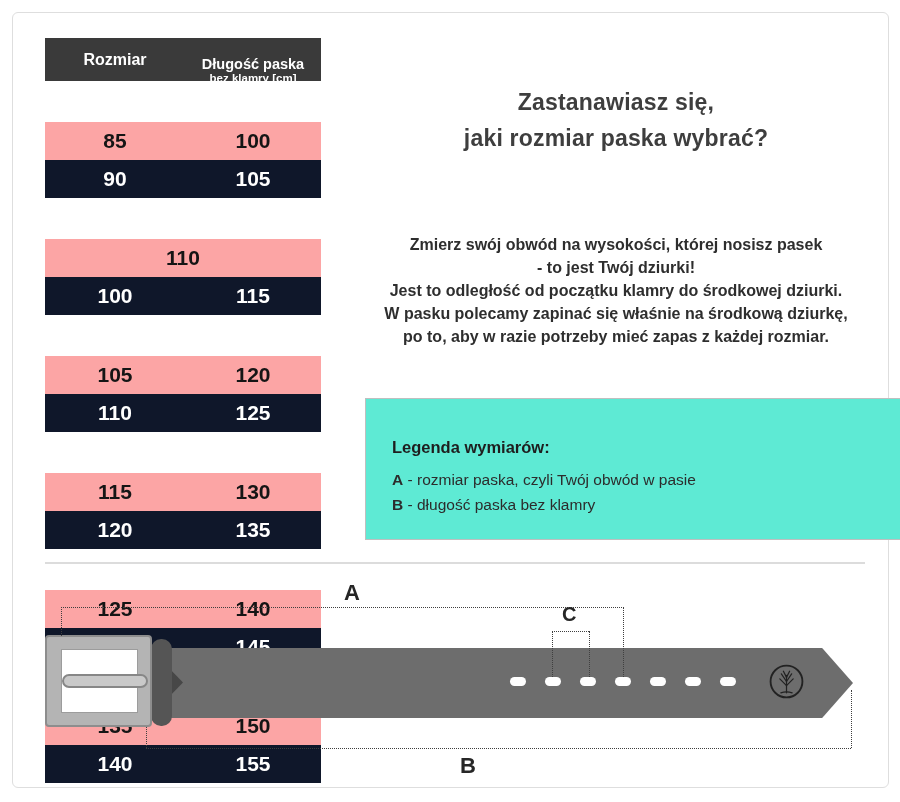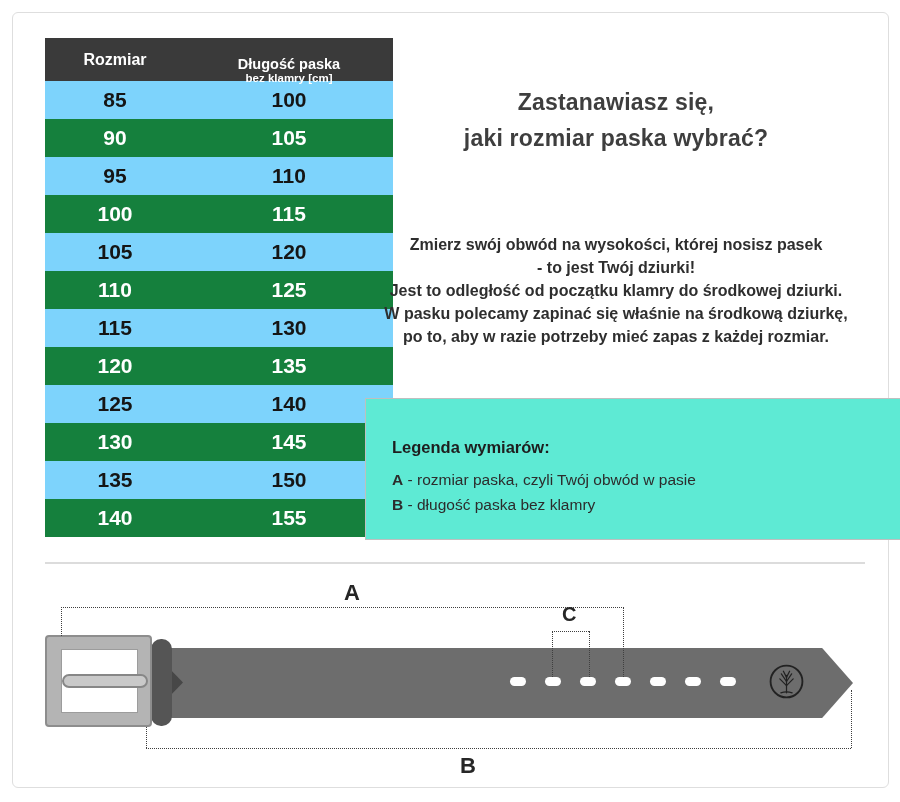--- a/index.html
+++ b/index.html
@@ -7,30 +7,30 @@
   .page {
     position:relative; width:900px; height:802px; background:#ffffff;
     font-family:"Liberation Sans","DejaVu Sans",sans-serif; overflow:hidden;
   }
   .outer-frame {
     position:absolute; left:12px; top:12px; width:877px; height:776px;
     border:1px solid #dedede; border-radius:6px;
   }
 
   
-  .size-table { position:absolute; left:45px; top:38px; width:348px; }
+  .size-table { position:absolute; left:45px; top:38px; width:276px; }
   .t-header { display:flex; height:43px; background:#3a3a3a; color:#ffffff; }
   .t-header .c1 { width:140px; display:flex; align-items:center; justify-content:center;
                   font-weight:bold; font-size:16px; }
   .t-header .c2 { flex:1; display:flex; flex-direction:column; align-items:center; justify-content:center; }
   .t-header .c2 .l1 { font-weight:bold; font-size:14.5px; line-height:16px;margin-top:21px; }
   .t-header .c2 .l2 { font-weight:bold; font-size:11.5px; line-height:13px; }
   .t-row { display:flex; height:38px; }
-  .t-row.light { background:#7dd3fc; color:#151515; }
-  .t-row.dark  { background:#15803d; color:#ffffff; }
+  .t-row.light { background:#fca5a5; color:#151515;margin-top:41px; }
+  .t-row.dark  { background:#0f172a; color:#ffffff; }
   .t-row .c1 { width:140px; display:flex; align-items:center; justify-content:center;
                font-weight:bold; font-size:21px; }
   .t-row .c2 { flex:1; display:flex; align-items:center; justify-content:center;
                font-weight:bold; font-size:21px; }
 
   
   .page-title {
     position:absolute; left:352px; top:84px; width:528px; text-align:center;
     font-weight:bold; font-size:23px; line-height:36px; color:#3e3e3e; letter-spacing:0.2px;
   }
@@ -120,21 +120,20 @@
     </div>
     <div class="t-row light">
         <div class="c1">85</div>
         <div class="c2">100</div>
       </div>
     <div class="t-row dark">
         <div class="c1">90</div>
         <div class="c2">105</div>
       </div>
     <div class="t-row light">
-        <div class="c1">95</div>
         <div class="c2">110</div>
       </div>
     <div class="t-row dark">
         <div class="c1">100</div>
         <div class="c2">115</div>
       </div>
     <div class="t-row light">
         <div class="c1">105</div>
         <div class="c2">120</div>
       </div>

